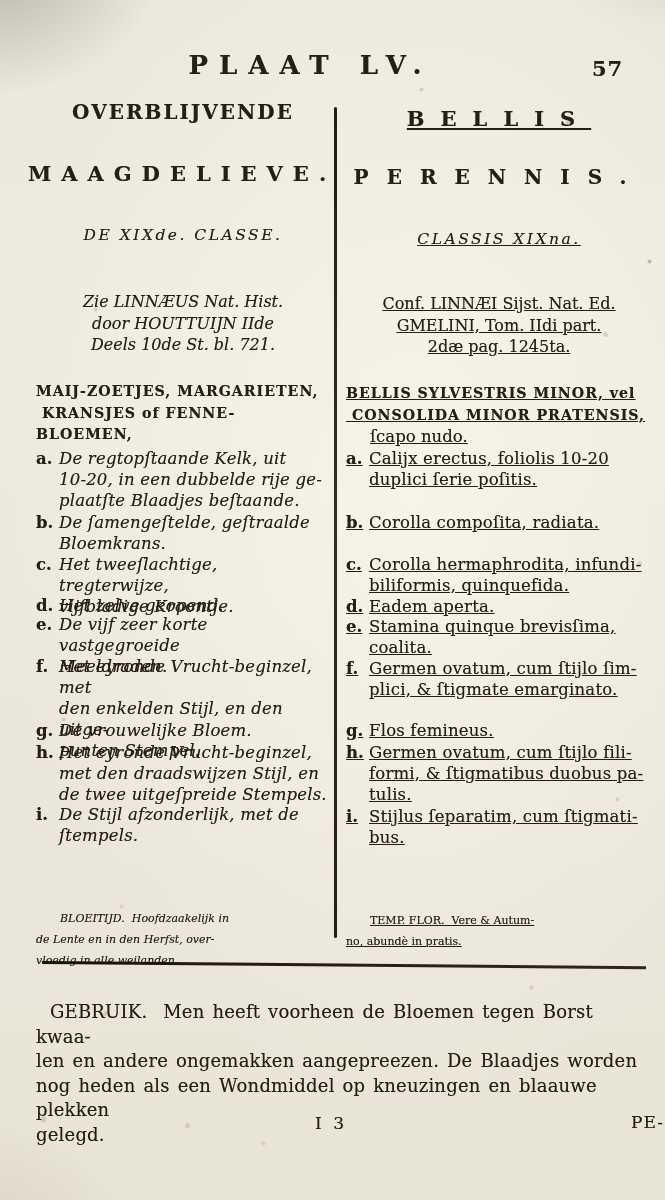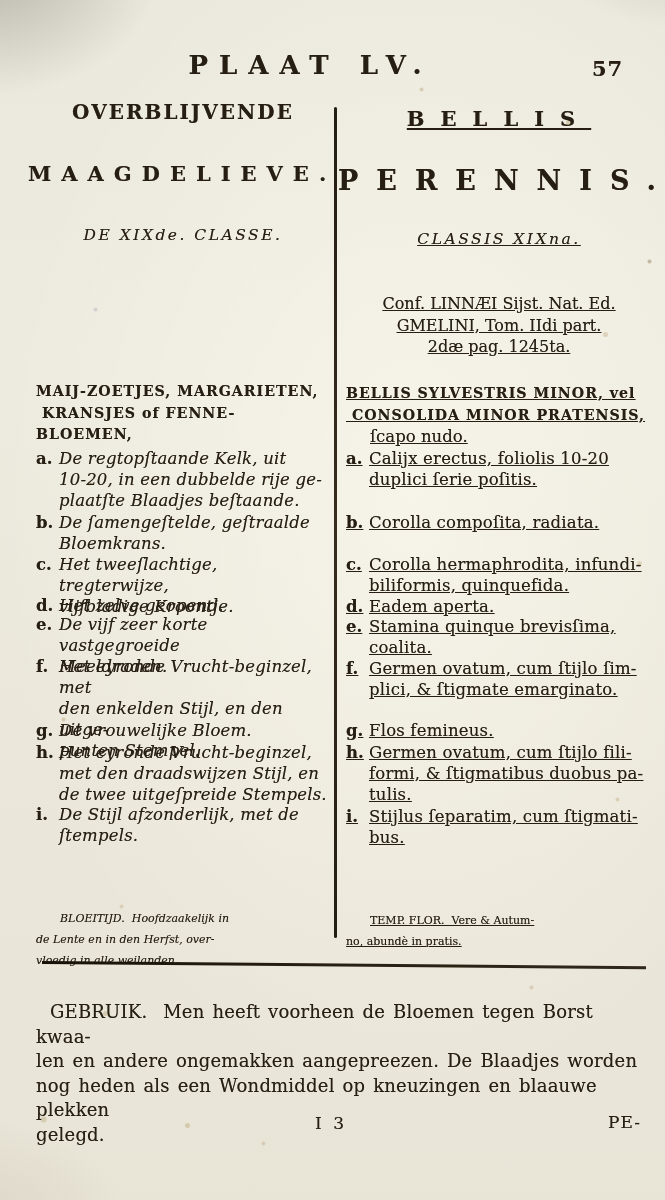--- a/index.html
+++ b/index.html
@@ -22,21 +22,21 @@
   .lcol{left:36px;width:294px;}
   .rcol{left:346px;width:306px;text-decoration:underline;}
 
   .title{left:0;top:50px;width:665px;text-align:center;font-weight:bold;
          font-size:26px;letter-spacing:11px;transform:translateX(-22px);}
   .pagenum{left:592px;top:56px;font-size:21px;font-weight:bold;letter-spacing:1px;}
 
   .h1l{top:100px;font-weight:bold;font-size:20px;letter-spacing:2px;}
   .h1r{top:106px;font-weight:bold;font-size:21px;letter-spacing:16px;}
   .h2l{left:28px;width:306px;top:161px;font-weight:bold;font-size:21px;letter-spacing:10px;}
-  .h2r{left:338px;width:322px;top:165px;font-weight:bold;font-size:27px;letter-spacing:18px;}
+  .h2r{left:338px;width:322px;top:165px;font-weight:bold;font-size:20px;letter-spacing:18px;}
 
   .classe{font-style:italic;font-size:15.5px;letter-spacing:2.5px;}
   .classe.l{top:226px;}
   .classe.r{top:230px;}
 
   .ref{font-size:16px;line-height:21.5px;}
   .ref.l{top:291px;font-style:italic;}
   .ref.r{top:293px;}
 
   .species{line-height:21.5px;}
@@ -58,21 +58,21 @@
   .divider{left:334px;top:107px;width:3px;height:831px;border-radius:2px;
            background:linear-gradient(180deg,#241d12,#362d1e 50%,#241d12);}
   .rule{left:42px;top:961px;width:604px;height:3px;transform:rotate(0.5deg);
         transform-origin:left center;
         background:linear-gradient(90deg,#171109 0 10px,#251d10 40%,#2f2719);}
 
   .usage{left:36px;top:1000px;width:612px;font-size:18px;line-height:24.5px;
          text-indent:14px;word-spacing:2px;letter-spacing:0.2px;}
 
   .sig{left:296px;top:1113px;width:70px;text-align:center;font-size:17px;letter-spacing:3px;}
-  .catch{left:608px;top:1112px;font-size:17px;letter-spacing:1px;}
+  .catch{left:631px;top:1112px;font-size:17px;letter-spacing:1px;}
 
   .speckles{left:0;top:0;width:3px;height:3px;border-radius:50%;background:transparent;
     box-shadow:
       567px 121px 0 1px rgba(163,128,64,0.30),
       420px  88px 0 0.5px rgba(163,128,64,0.28),
        94px 308px 0 0.5px rgba(150,150,170,0.30),
       604px 333px 0 1px rgba(163,128,64,0.25),
       648px 260px 0 0.5px rgba(120,90,40,0.35),
        88px 482px 0 0.5px rgba(163,128,64,0.28),
       638px 562px 0 1px rgba(163,128,64,0.22),
@@ -98,20 +98,23 @@
   <div class="abs rcol c h1r">BELLIS</div>
 
   <div class="abs c h2l">MAAGDELIEVE.</div>
   <div class="abs c h2r">PERENNIS.</div>
 
   <div class="abs lcol c classe l">DE XIXde. CLASSE.</div>
   <div class="abs rcol c classe r">CLASSIS XIXna.</div>
 
   <div class="abs divider"></div>
 
+  <div class="abs lcol c ml ref l">Zie LINNÆUS Nat. Hist.
+door HOUTTUIJN IIde
+Deels 10de St. bl. 721.</div>
   <div class="abs rcol c ml ref r">Conf. LINNÆI Sijst. Nat. Ed.
 GMELINI, Tom. IIdi part.
 2dæ pag. 1245ta.</div>
 
   <div class="abs lcol species l">
     <div class="ml caps">MAIJ-ZOETJES, MARGARIETEN,
  KRANSJES of FENNE-BLOEMEN,</div>
   </div>
   <div class="abs rcol species r">
     <div class="ml caps">BELLIS SYLVESTRIS MINOR, vel

